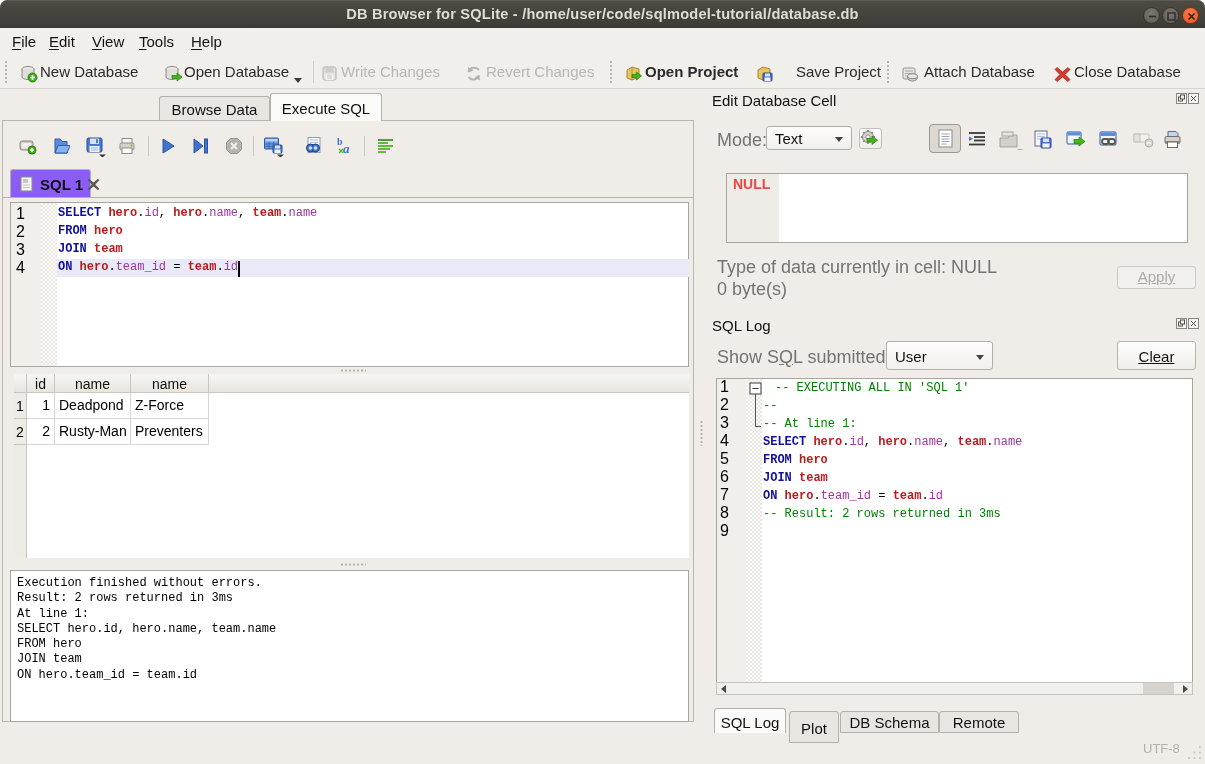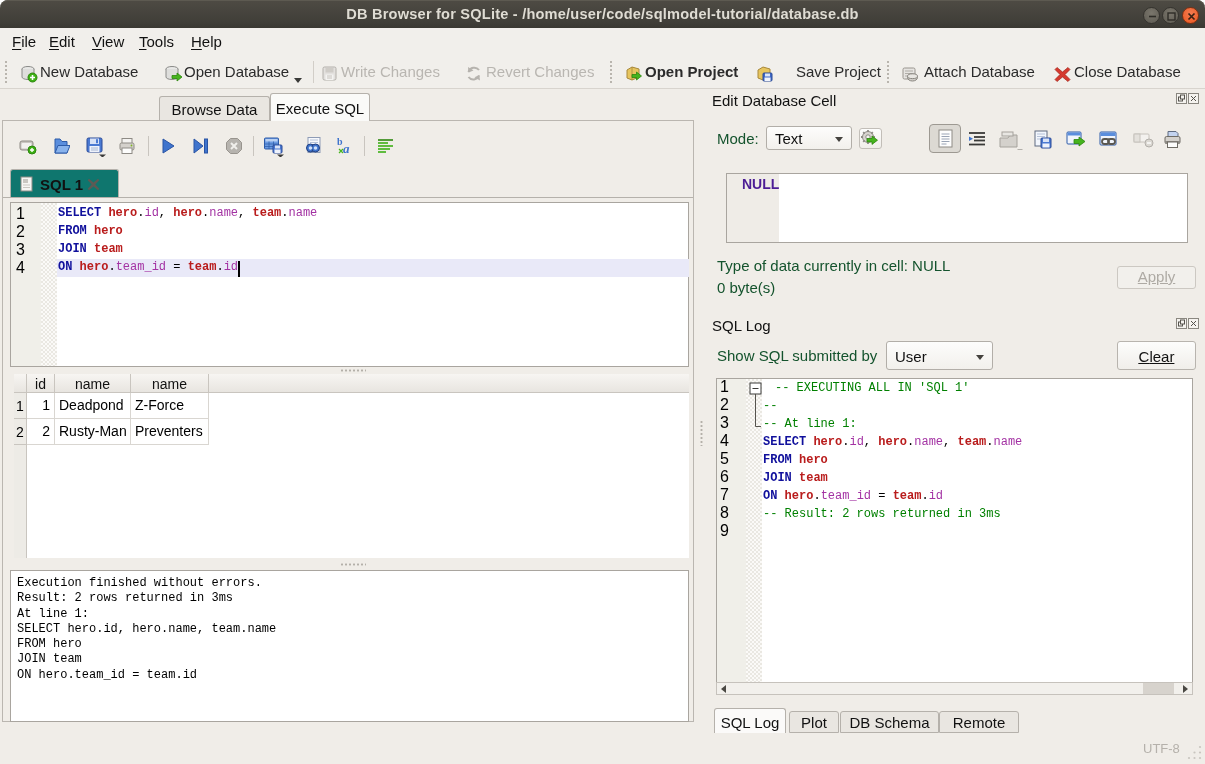--- a/index.html
+++ b/index.html
@@ -39,21 +39,21 @@
   background:#e9e6e1; border:1px solid #b5b1ab; border-bottom:none; border-radius:3px 3px 0 0; }
 .tab-top.active { background:#fafaf8; }
 
 
 #lframe { left:2px; top:120px; width:692px; height:602px; border:1px solid #bab6b0; background:#f0ede8; }
 
 
 .sqlsep { position:absolute; width:1px; height:20px; top:136px; background:#c9c5bf; }
 
 
-#sqltab { left:10px; top:169px; width:109px; height:29px; background:#0f766e;
+#sqltab { left:10px; top:169px; width:81px; height:29px; background:#8b5cf6;
   border:1px solid #b5b1ab; border-bottom:none; border-radius:3px 3px 0 0; }
 #sqlpane-line { left:3px; top:197px; width:690px; height:1px; background:#b5b1ab; }
 
 
 #editor { left:10px; top:202px; width:679px; height:165px; border:1px solid #a9a59f; background:#fff; }
 #ed-nums { left:0; top:0; width:30px; height:163px; background:#f0efe9; }
 #ed-fold { left:30px; top:0; width:16px; height:163px; background:#fbfaf8;
   background-image:linear-gradient(45deg,#eae8e2 25%,transparent 25%,transparent 75%,#eae8e2 75%),linear-gradient(45deg,#eae8e2 25%,transparent 25%,transparent 75%,#eae8e2 75%);
   background-size:4px 4px; background-position:0 0,2px 2px; }
 .ednum { position:absolute; left:5px; width:20px; font-size:16px; color:#000; font-family:"Liberation Sans",sans-serif; }
@@ -76,29 +76,29 @@
 
 
 .spl-h { position:absolute; width:26px; height:3px;
   background-image:radial-gradient(circle,#b4b0a9 1px,transparent 1.2px); background-size:4px 3px; }
 .spl-v { position:absolute; width:3px; height:26px;
   background-image:radial-gradient(circle,#b4b0a9 1px,transparent 1.2px); background-size:3px 4px; }
 
 
 .dock-title { position:absolute; font-size:15px; color:#111; }
 .dock-btn { position:absolute; width:11px; height:11px; border:1px solid #8a8780; background:#f5f3ef; }
-.flabel { position:absolute; font-size:15px; color:#14532d; }
+.flabel { position:absolute; font-size:18px; color:#737373; }
 .combo { position:absolute; background:linear-gradient(#fdfdfc,#f2f0ec); border:1px solid #b2aea8; border-radius:3px; font-size:15px; color:#111; }
 .combo .arr { position:absolute; right:8px; top:9px; width:0; height:0; border-left:4px solid transparent; border-right:4px solid transparent; border-top:5px solid #44423e; }
 .btn { position:absolute; border:1px solid #b8b4ae; border-radius:3px; background:linear-gradient(#fdfdfc,#f0eeea); font-size:15px; color:#111; text-align:center;text-decoration:underline; }
 .btn.dis { color:#aeaaa4; background:#f2f0ec; border-color:#ccc8c2; }
 
 #nullbox { left:726px; top:173px; width:462px; height:70px; border:1px solid #a9a59f; background:#fff; }
 #nullgray { left:0; top:0; width:52px; height:68px; background:#efece7; }
-#nulltext { left:15px; top:2px; font-size:14px; font-weight:bold; color:#4c1d95; }
+#nulltext { left:6px; top:2px; font-size:14px; font-weight:bold; color:#ef4444; }
 
 
 #sqllog { left:716px; top:378px; width:477px; height:305px; border:1px solid #a9a59f; background:#fff; }
 #log-nums { left:0; top:0; width:29px; height:303px; background:#f0efe9; }
 #log-fold { left:29px; top:0; width:16px; height:303px; background:#fbfaf8;
   background-image:linear-gradient(45deg,#eae8e2 25%,transparent 25%,transparent 75%,#eae8e2 75%),linear-gradient(45deg,#eae8e2 25%,transparent 25%,transparent 75%,#eae8e2 75%);
   background-size:4px 4px; background-position:0 0,2px 2px; }
 .lognum { position:absolute; left:3px; font-size:16px; color:#000; }
 .logline { position:absolute; left:46px; font-family:"Liberation Mono",monospace; font-size:12px; white-space:pre; }
 .cmt { color:#008000; }
@@ -209,21 +209,21 @@
   <div class="tgrip" style="left:609px; top:60px;"></div>
   <div class="titem" style="left:645px;font-weight:bold;">Open Project</div>
   <div class="titem" style="left:776px;margin-left:20px;">Save Project</div>
   <div class="tgrip" style="left:886px; top:60px;"></div>
   <div class="titem" style="left:924px;">Attach Database</div>
   <div class="titem" style="left:1074px;">Close Database</div>
 
   <div id="mainbg" class="abs"></div>
 
   <div class="tab-top" style="left:159px; top:96px; width:111px; height:25px; padding-top:4px;">Browse Data</div>
-  <div class="tab-top active" style="left:270px; top:93px; width:100px; height:28px; padding-top:6px; z-index:3;text-align:center;">Execute SQL</div>
+  <div class="tab-top active" style="left:270px; top:93px; width:112px; height:28px; padding-top:6px; z-index:3;text-align:center;">Execute SQL</div>
 
   <div id="lframe" class="abs"></div>
   <div id="sql-toolbar">
 
     <svg class="abs" style="left:19px; top:137px;" width="18" height="18" viewBox="0 0 18 18">
       <rect x="1" y="4" width="13" height="9" rx="2" fill="#c9c6c1" stroke="#8e8b85"></rect>
       <rect x="2.5" y="6" width="10" height="5.5" rx="1" fill="#f2f1ef"></rect>
       <circle cx="13" cy="13" r="4" fill="#3db014" stroke="#2c860d"></circle>
       <path d="M13 11 v4 M11 13 h4" stroke="#fff" stroke-width="1.4"></path>
     </svg>
@@ -500,21 +500,21 @@
     <svg class="abs" style="left:3px; top:2px;" width="8" height="8">
         <path d="M6 0 L1 4 L6 8 Z" fill="#4a4843"></path>
       </svg>
     <svg class="abs" style="right:3px; top:2px;" width="8" height="8">
         <path d="M2 0 L7 4 L2 8 Z" fill="#4a4843"></path>
       </svg>
     <div class="abs" style="left:426px; top:0px; width:31px; height:11px; background:#d7d3cd;"></div>
   </div>
 
   <div class="tab-bot active" style="left:714px; top:708px; width:72px; height:25px; padding-top:5px; z-index:3;">SQL Log</div>
-  <div class="tab-bot" style="left:789px; top:711px; width:50px; height:22px; padding-top:2px;">Plot</div>
+  <div class="tab-bot" style="left:789px; top:711px; width:50px; height:32px; padding-top:8px;">Plot</div>
   <div class="tab-bot" style="left:840px; top:711px; width:99px; height:22px; padding-top:2px;">DB Schema</div>
   <div class="tab-bot" style="left:939px; top:711px; width:80px; height:22px; padding-top:2px;">Remote</div>
 
   <div id="utf8" class="abs">UTF-8</div>
   <svg class="abs" style="left:1186px; top:744px;" width="17" height="17">
     <g fill="#c9c5bf">
         <circle cx="14" cy="3" r="1.1"></circle>
         <circle cx="14" cy="8.5" r="1.1"></circle>
         <circle cx="8.5" cy="8.5" r="1.1"></circle>
         <circle cx="14" cy="14" r="1.1"></circle>

